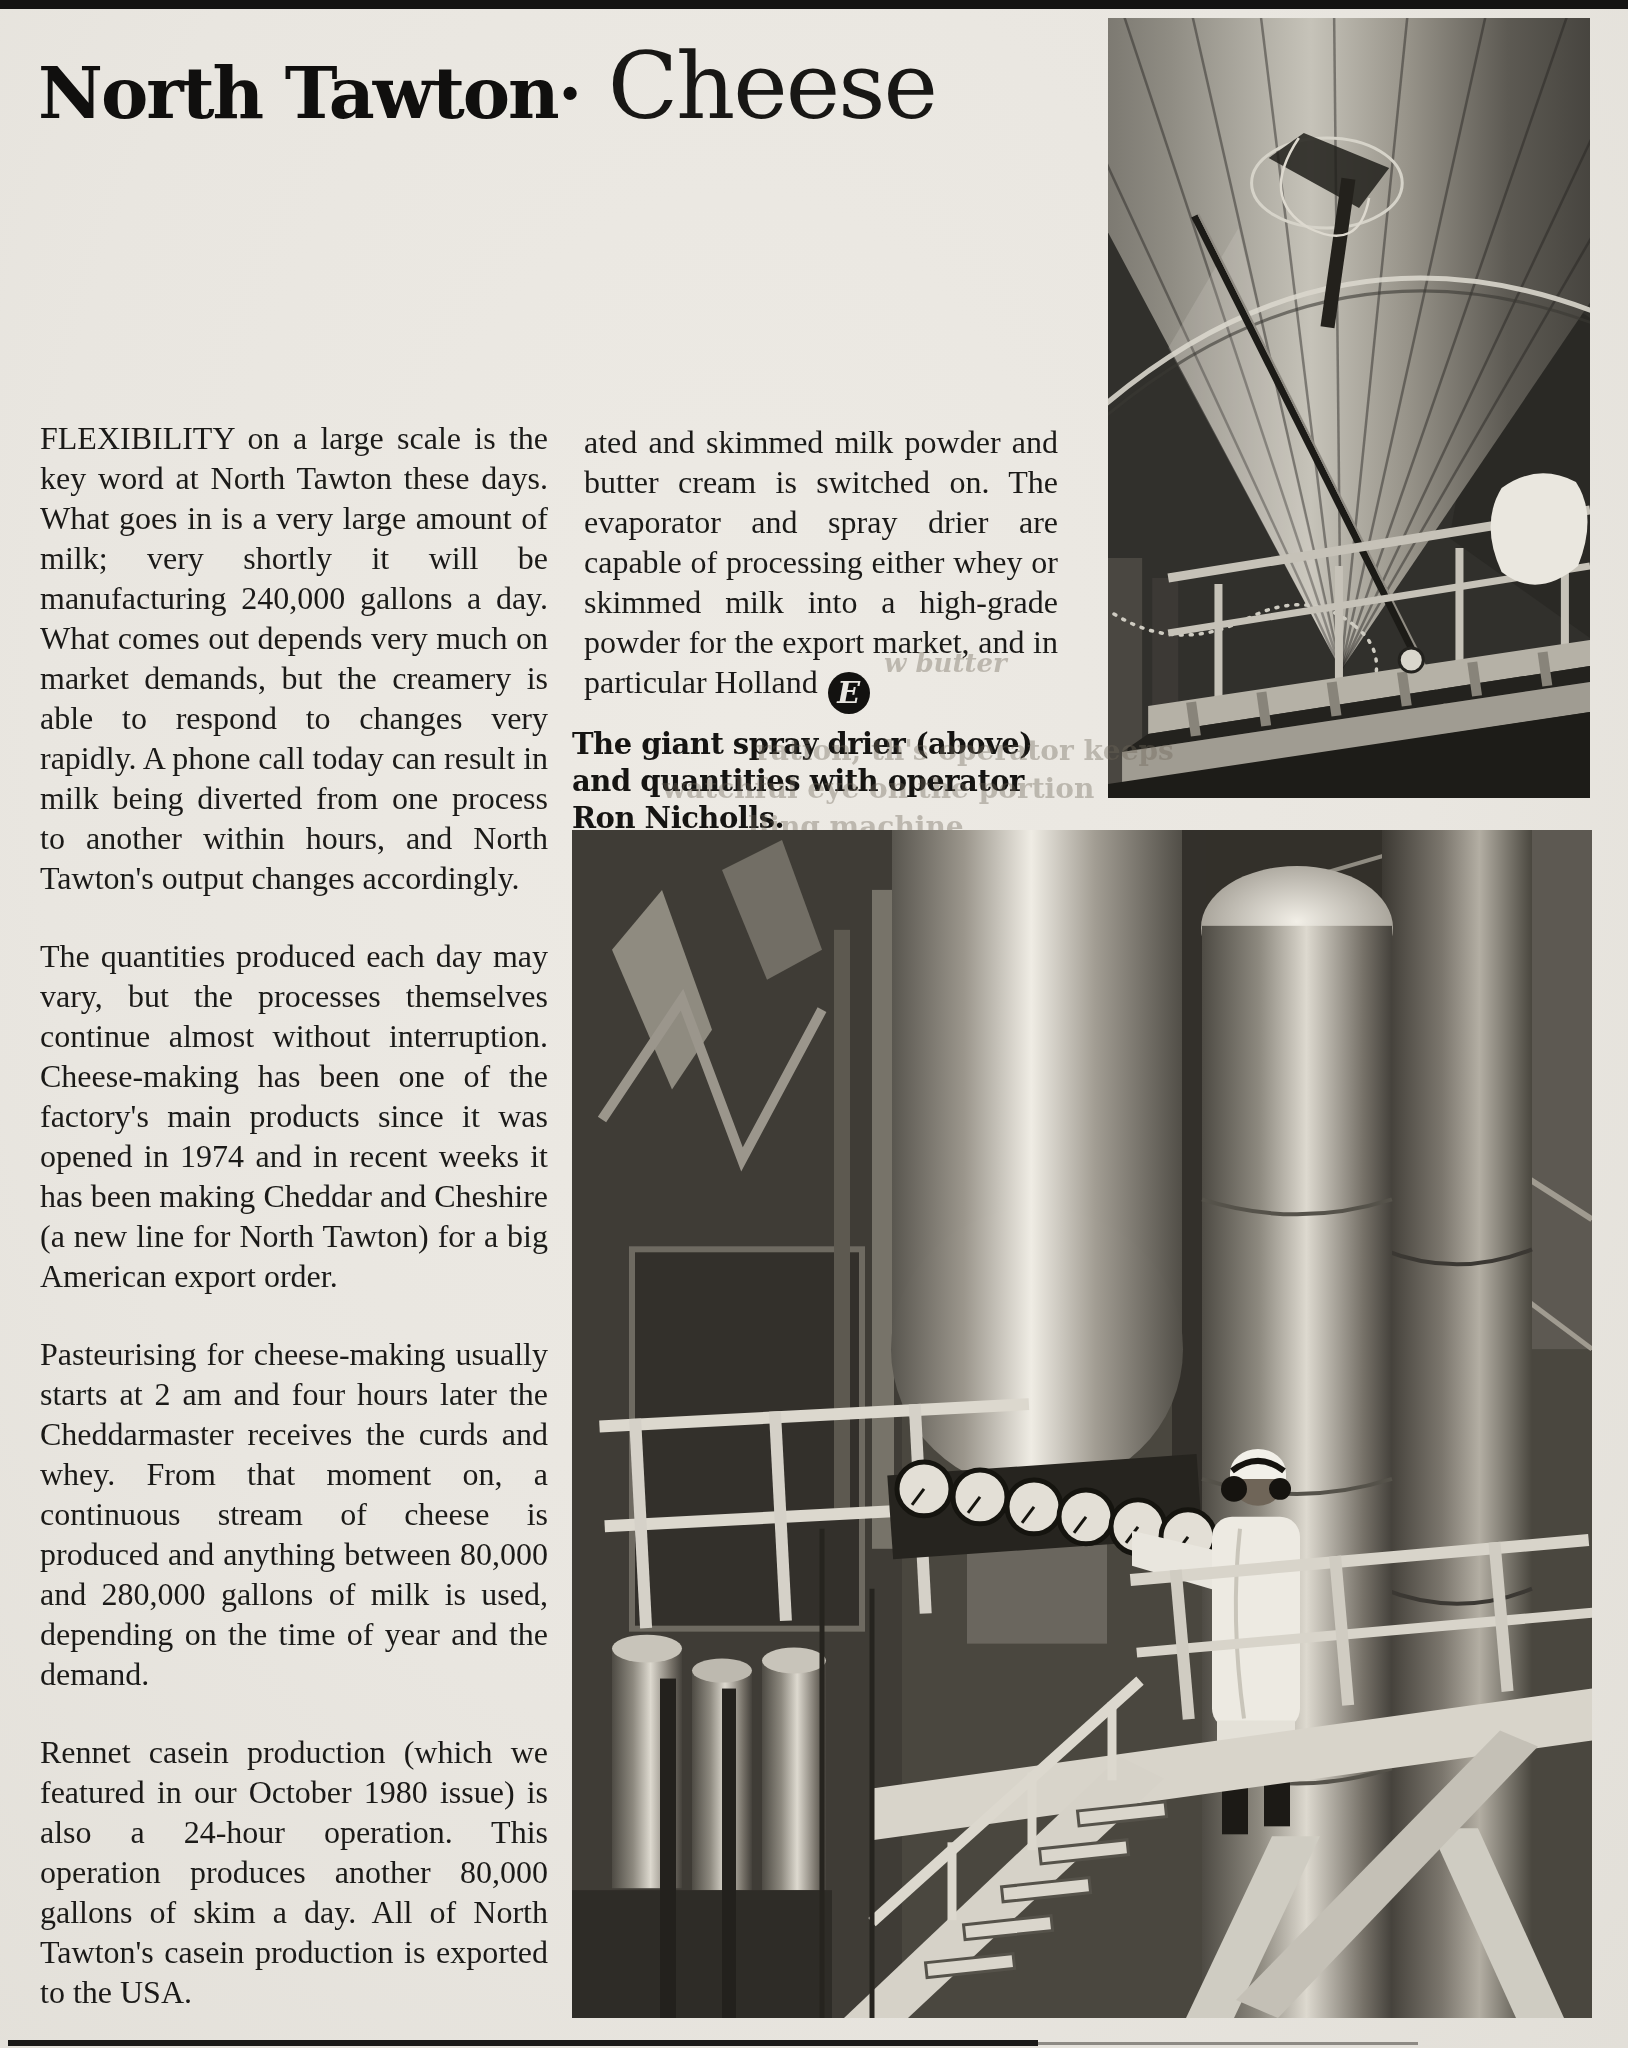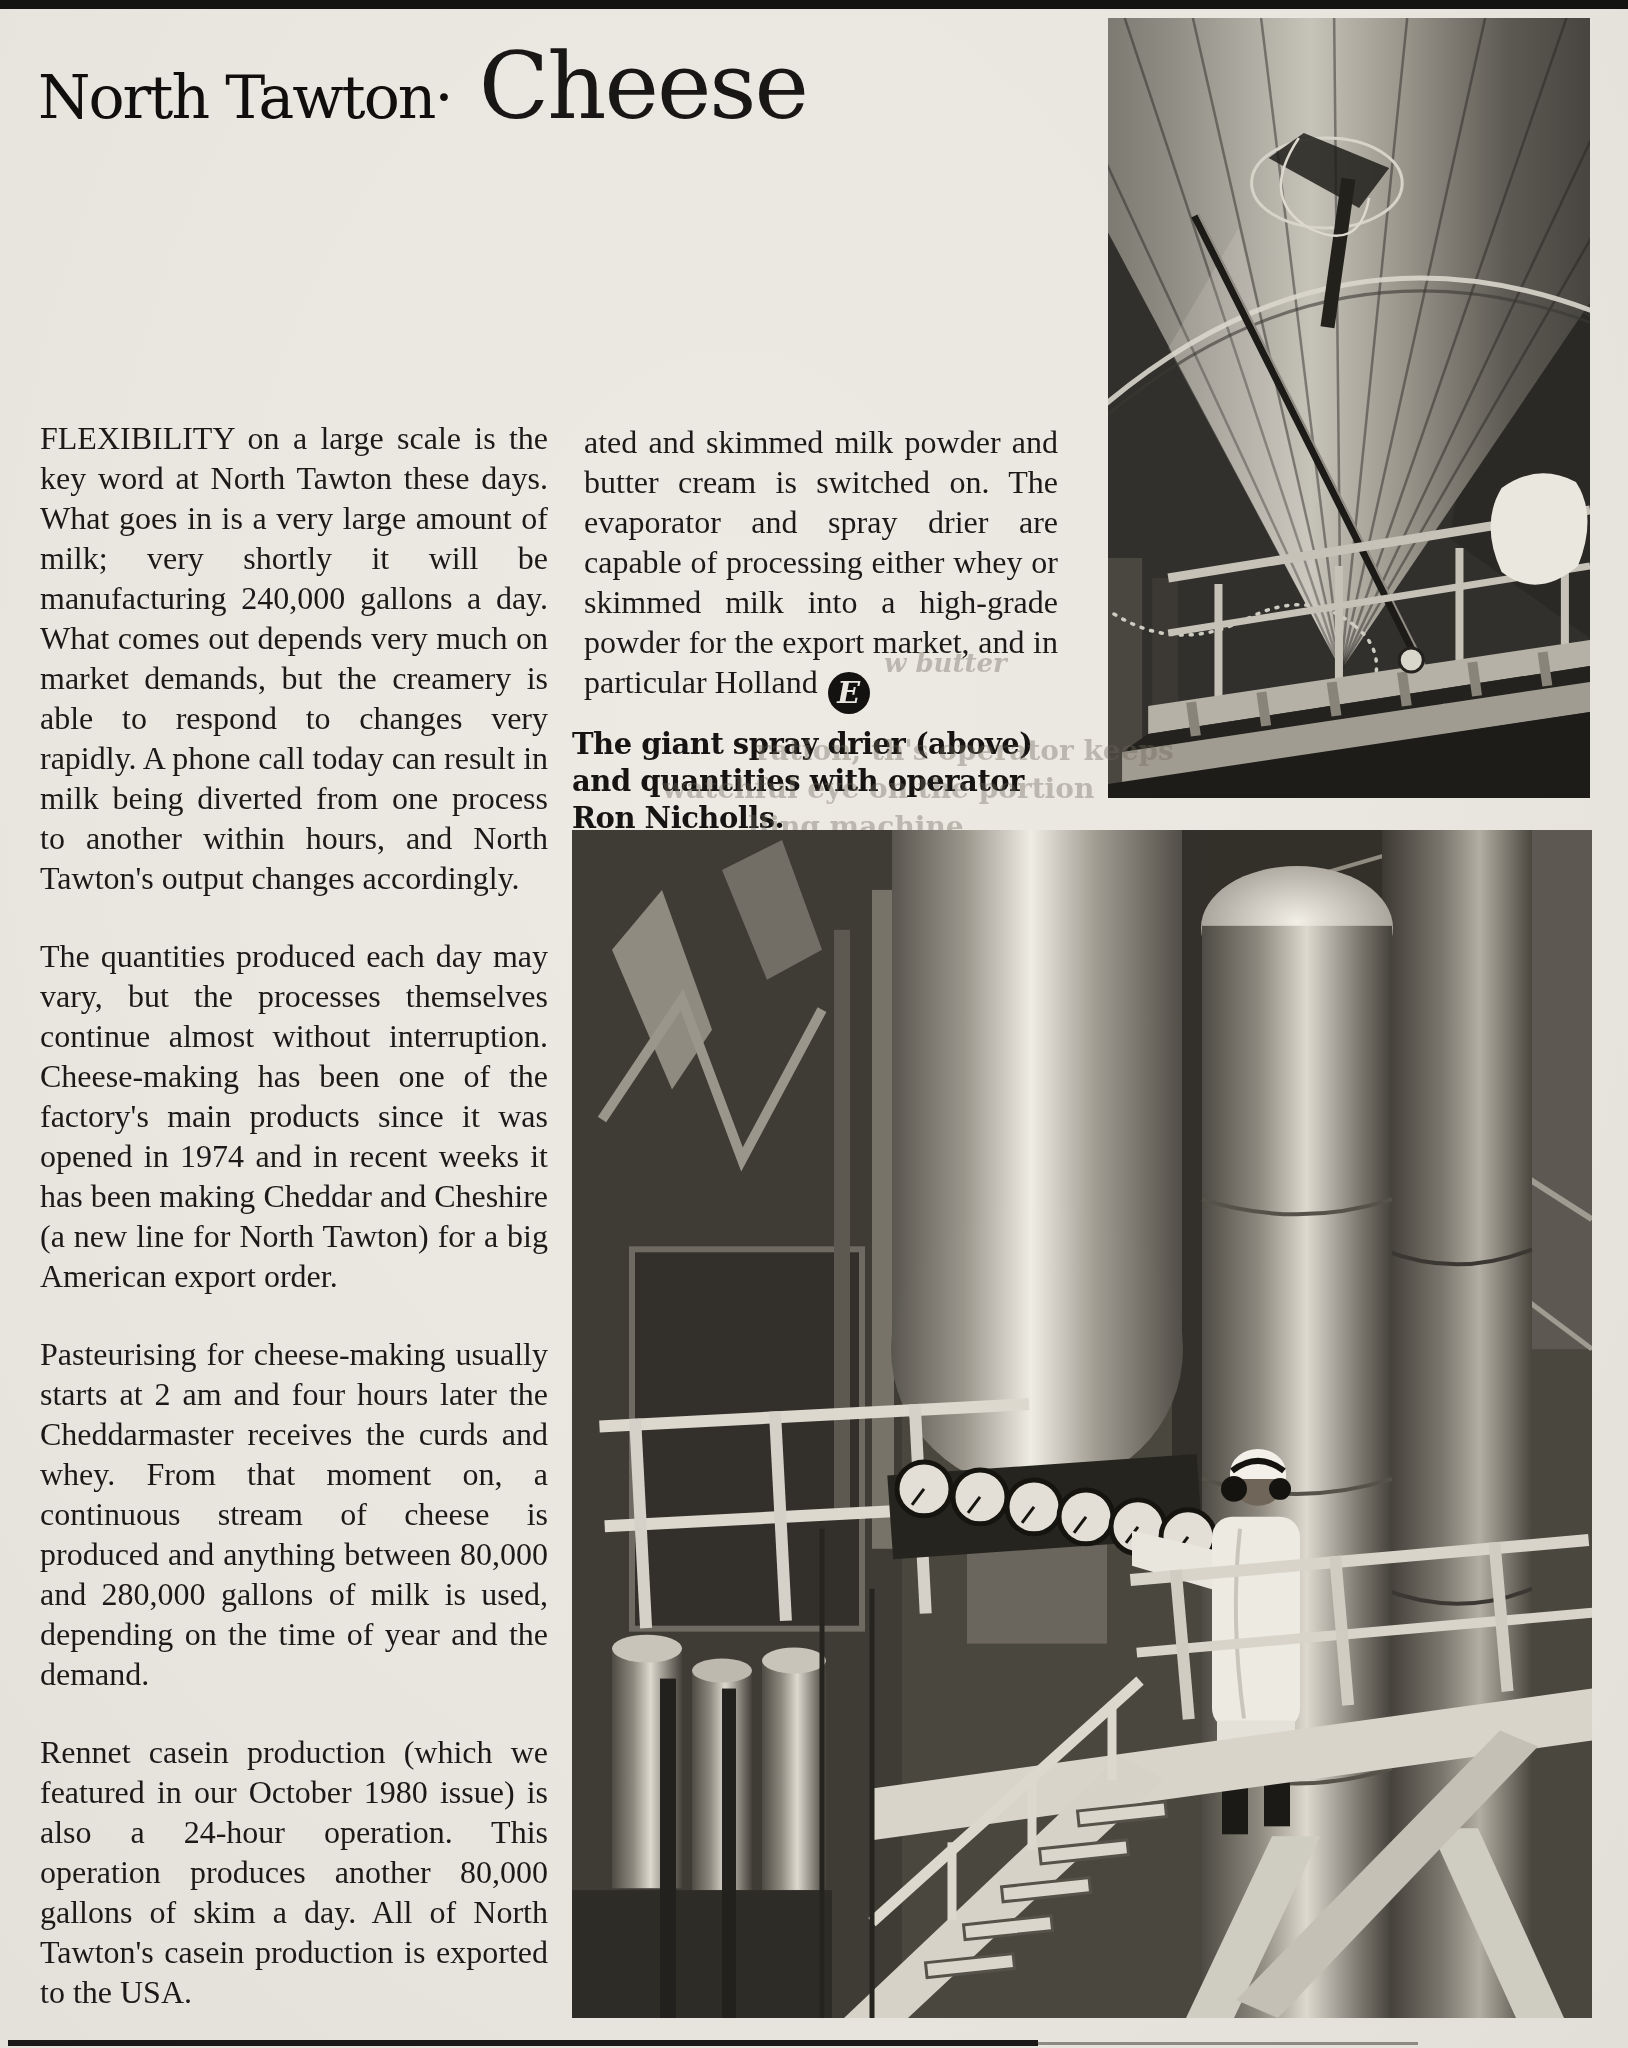--- a/index.html
+++ b/index.html
@@ -17,21 +17,21 @@
   .bottom-rule{position:absolute;left:8px;top:2040px;width:1030px;height:6px;background:#1a1917;}
   .bottom-rule-faint{position:absolute;left:1038px;top:2042px;width:380px;height:3px;background:#8d8a84;}
 
   .headline{
     position:absolute;left:38px;top:18px;width:1062px;
     font-family:"DejaVu Serif", serif;
     line-height:1.04;
     letter-spacing:-2px;
   }
   .headline .line{white-space:nowrap;}
-  .hl-bold{font-weight:400;font-size:60px;color:#100f0e;text-align:right;}
+  .hl-bold{font-weight:700;font-size:71px;color:#100f0e;text-align:right;}
   .hl-light{font-weight:400;font-size:92px;color:#181715;}
 
   .col{position:absolute;text-align:justify;font-size:32px;line-height:40px;}
   .col-left{left:40px;top:418px;width:508px;}
   .col-mid{left:572px;top:410px;width:498px;}
   .col p{margin:0 0 38px 0;}
   .col-mid p.body-par{margin:12px;}
 
   .endmark{
     display:inline-flex;align-items:center;justify-content:center;

